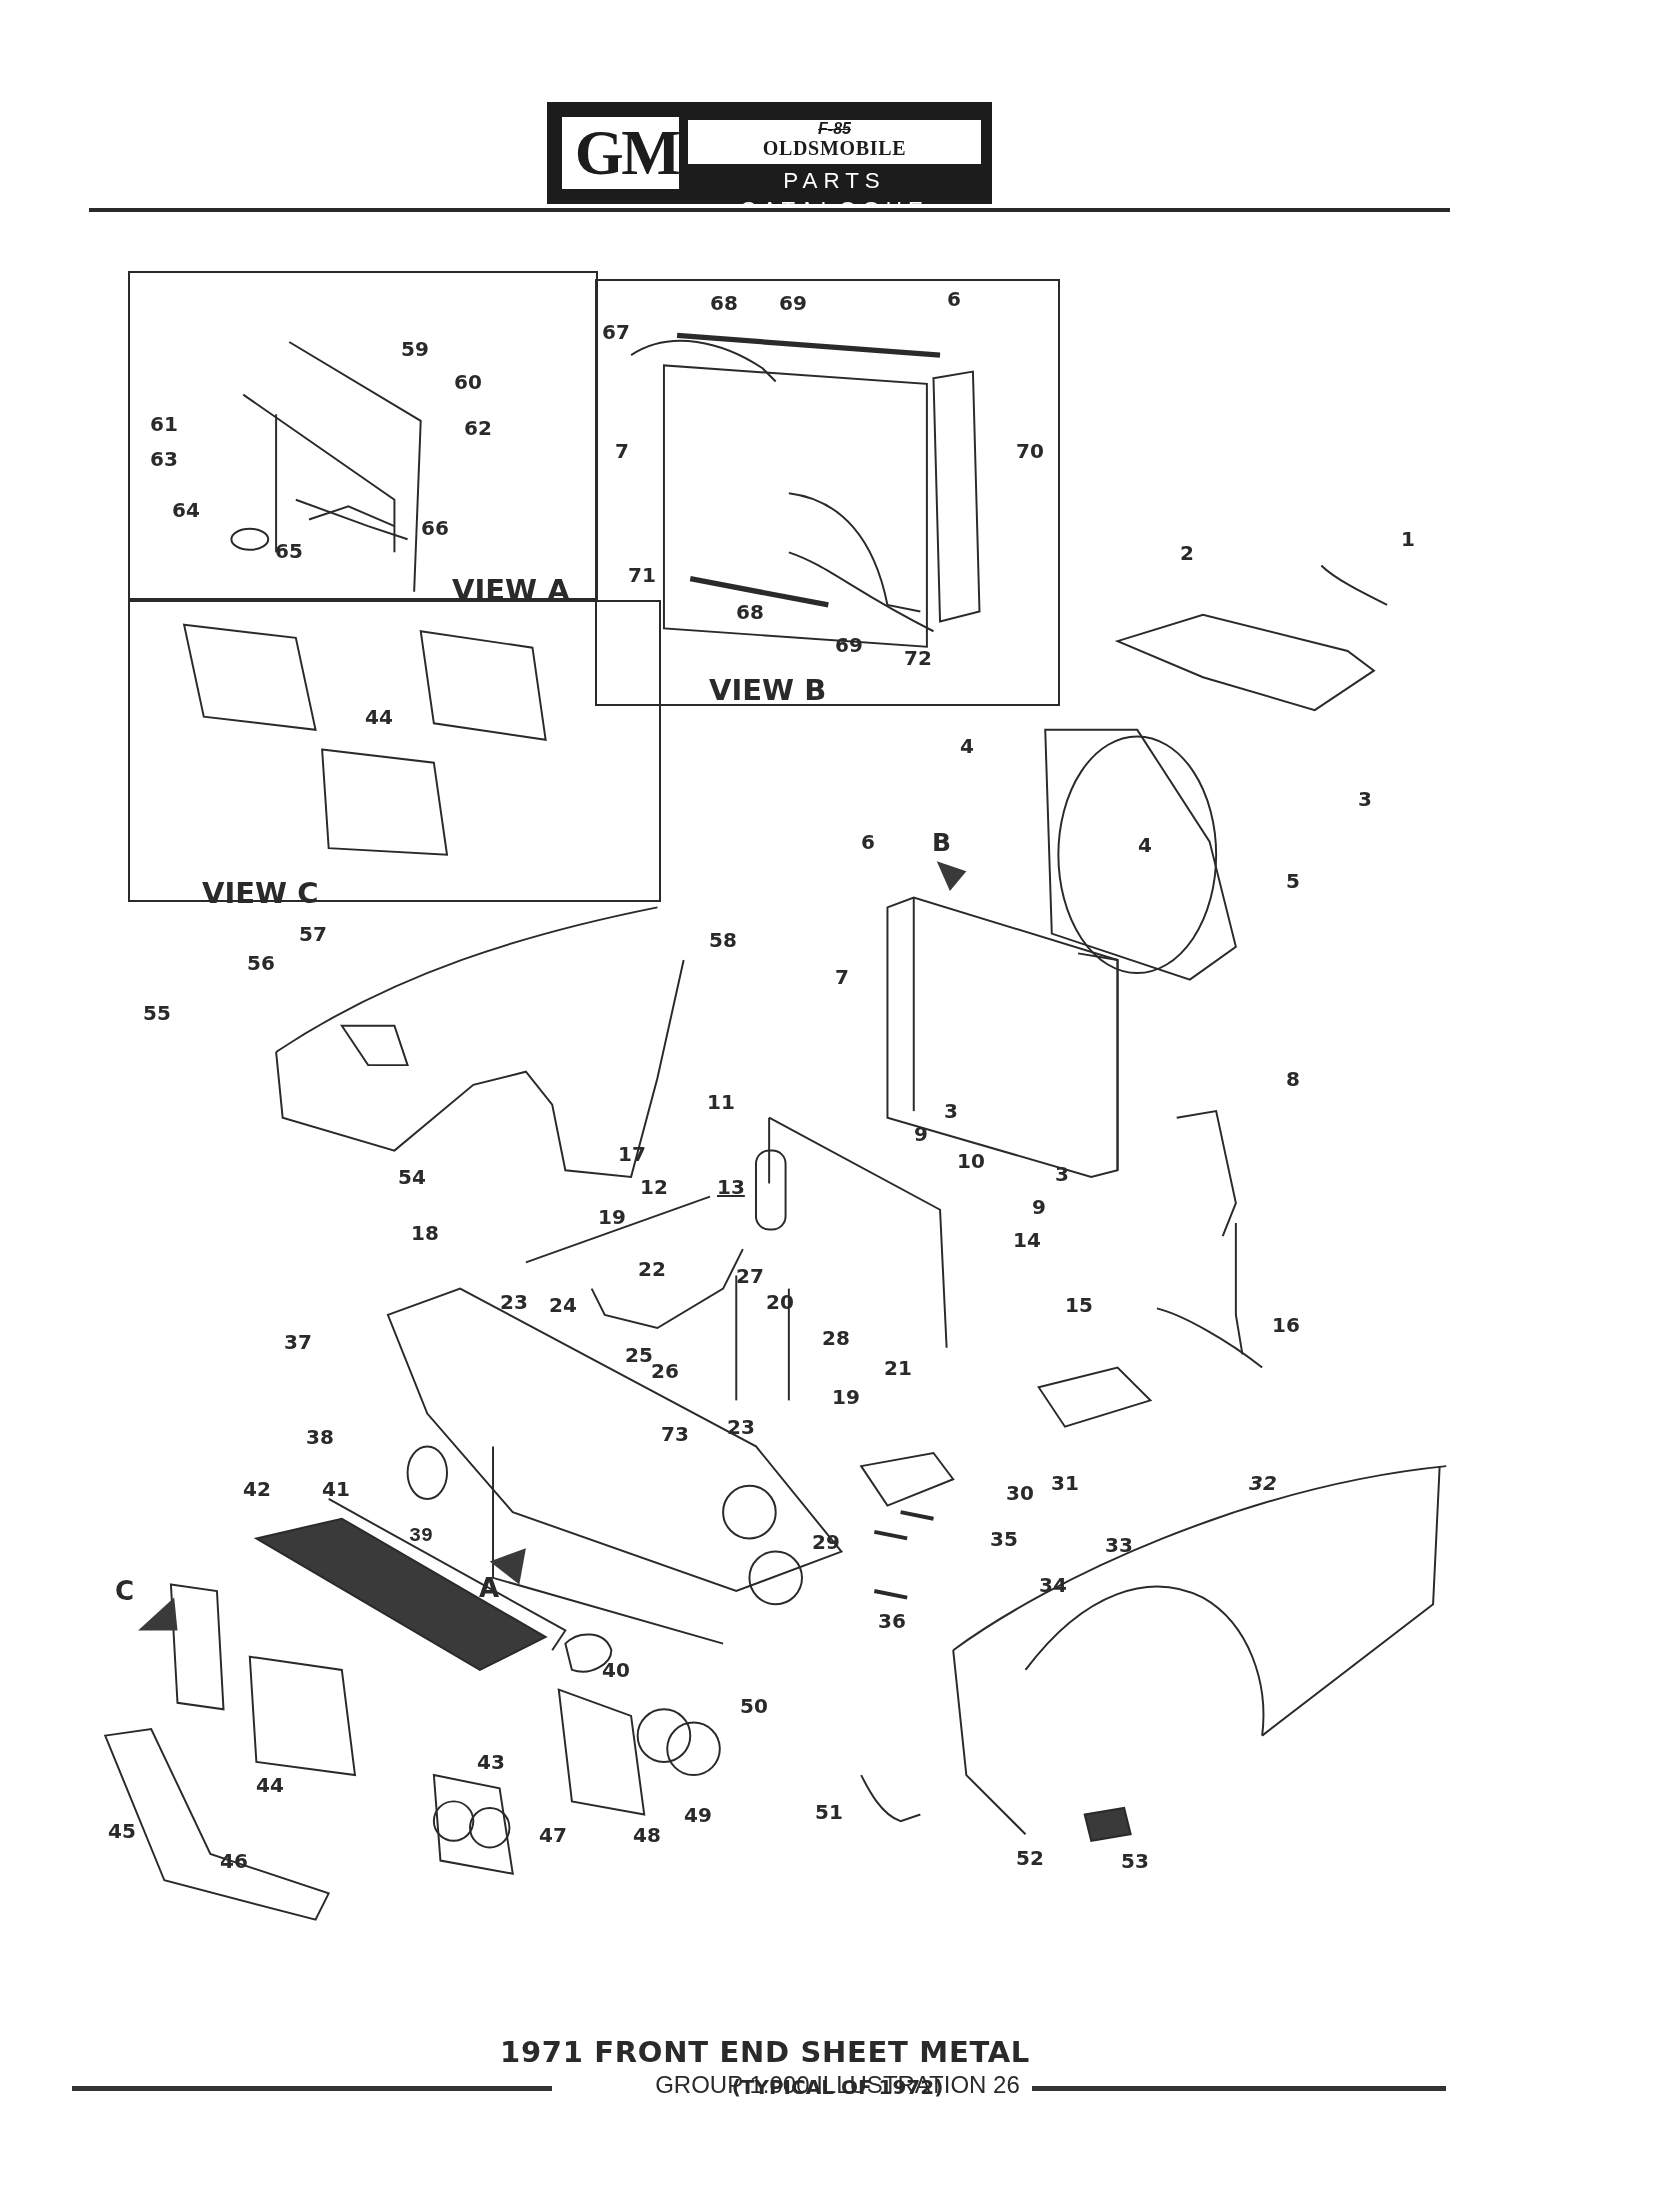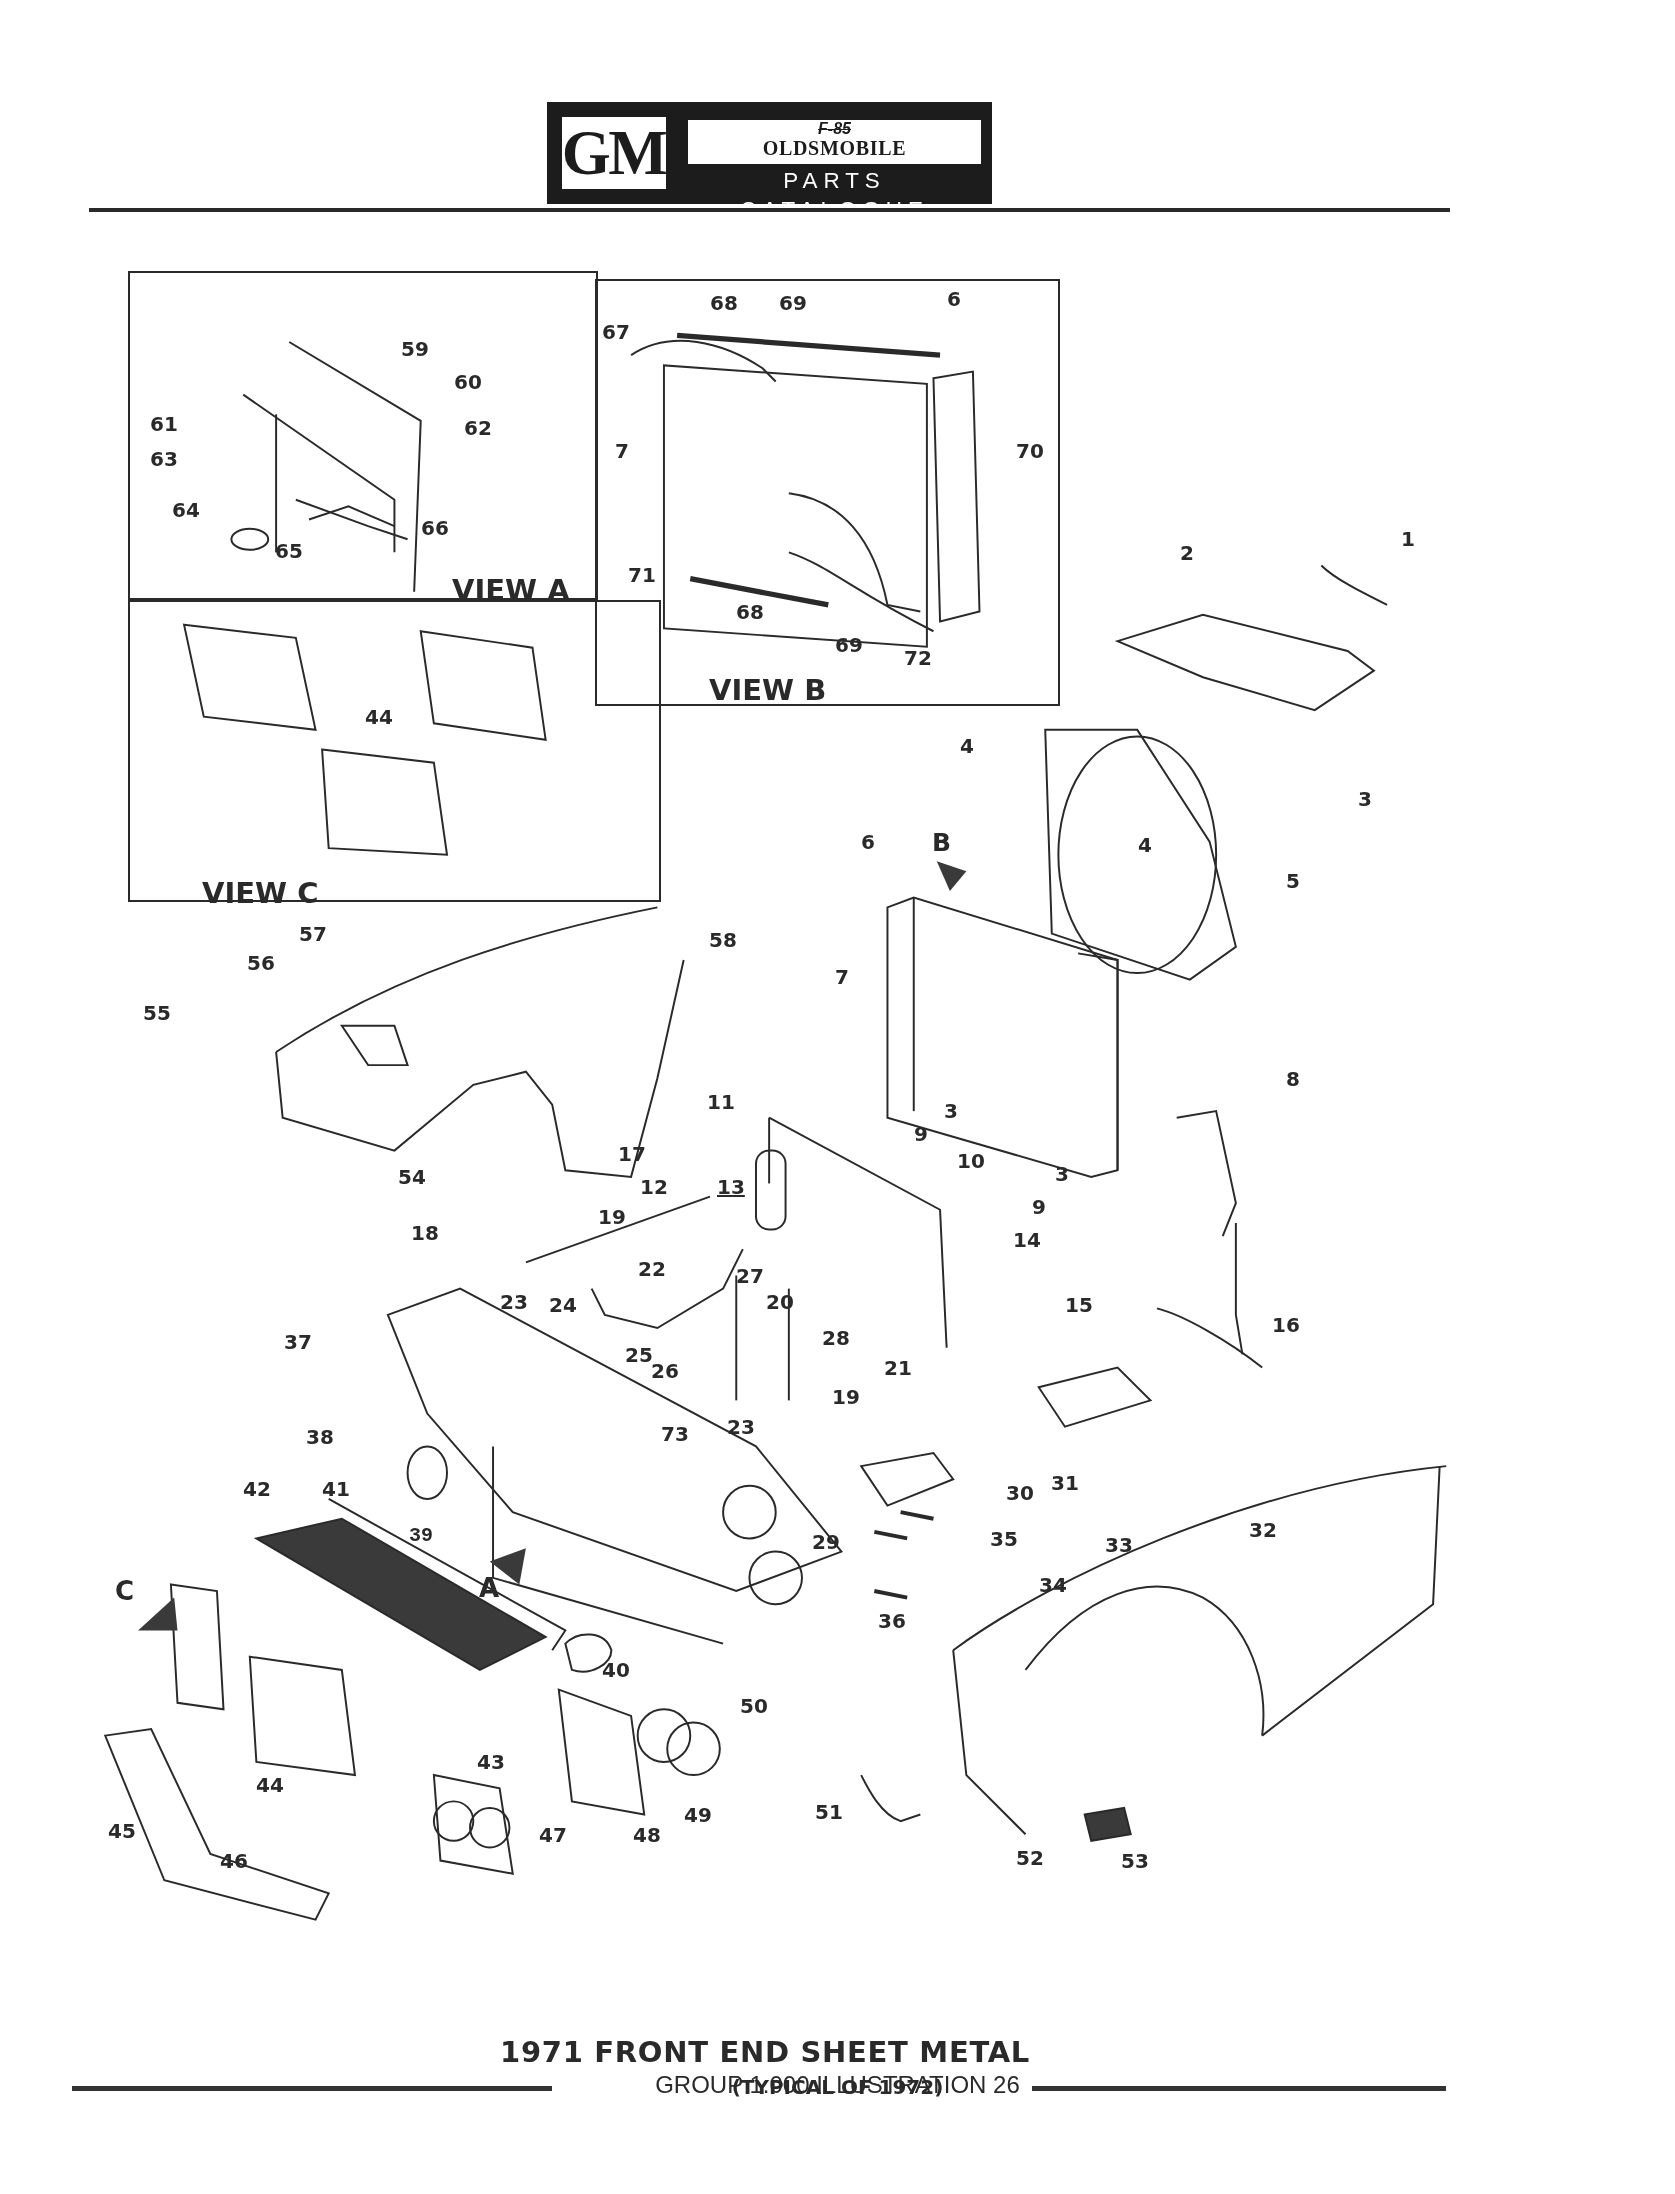--- a/index.html
+++ b/index.html
@@ -1,20 +1,20 @@
 <!DOCTYPE html>
 <html style="font-size:10.5px"><head>
 <meta charset="utf-8">
 <style>
   html,body{margin:0;padding:0;background:#fff;}
   body{width:1675px;height:2194px;position:relative;overflow:hidden;font-family:"Liberation Sans",sans-serif;color:#222;}
   .abs{position:absolute;}
   
   #logo{left:547px;top:102px;width:445px;height:102px;background:#1c1c1c;}
-  #logo .gm{position:absolute;left:14.5px;top:14.5px;width:104px;height:72px;background:#fff;color:#1c1c1c;font-family:"Liberation Serif",serif;font-weight:bold;font-size:63px;line-height:72px;text-align:center;letter-spacing:-2.6px;}
+  #logo .gm{position:absolute;left:14.5px;top:14.5px;width:104px;height:72px;background:#fff;color:#1c1c1c;font-family:"Liberation Serif",serif;font-weight:bold;font-size:63px;line-height:72px;text-align:center;letter-spacing:-2.6px;padding-left:13px;}
   #logo .brand{position:absolute;left:141px;top:18.4px;width:293px;height:44px;background:#fff;text-align:center;}
   #logo .f85{font-family:"Liberation Sans",sans-serif;font-style:italic;font-weight:bold;font-size:16px;line-height:17px;color:#1c1c1c;text-decoration:line-through;}
   #logo .olds{font-family:"Liberation Serif",serif;font-weight:bold;font-size:20px;line-height:22.4px;color:#1c1c1c;letter-spacing:0.7px;}
   #logo .pc{position:absolute;left:141px;top:64px;width:293px;text-align:center;color:#fff;font-family:"Liberation Sans",sans-serif;font-size:22.4px;letter-spacing:6px;line-height:29px;}
   #header-rule{left:89px;top:208px;width:1361px;height:4px;background:#2a2a2a;}
 
   
   .frame{position:absolute;border:2.6px solid #2a2a2a;box-sizing:border-box;}
   #viewA-frame{left:128px;top:271px;width:470px;height:329px;}
   #viewB-frame{left:595px;top:279px;width:465px;height:427px;}
@@ -201,21 +201,21 @@
 <div class="callout" style="left:500px;top:1292px;">23</div>
 <div class="callout" style="left:727px;top:1417px;">23</div>
 <div class="callout" style="left:549px;top:1295px;">24</div>
 <div class="callout" style="left:625px;top:1345px;">25</div>
 <div class="callout" style="left:651px;top:1361px;">26</div>
 <div class="callout" style="left:736px;top:1266px;">27</div>
 <div class="callout" style="left:822px;top:1328px;">28</div>
 <div class="callout" style="left:812px;top:1532px;">29</div>
 <div class="callout" style="left:1006px;top:1483px;">30</div>
 <div class="callout" style="left:1051px;top:1473px;">31</div>
-<div class="callout" style="left:1249px;top:1520px;">32</div>
+<div class="callout" style="left:1249px;top:1473px;font-style:italic;">32</div>
 <div class="callout" style="left:1105px;top:1535px;">33</div>
 <div class="callout" style="left:1039px;top:1575px;">34</div>
 <div class="callout" style="left:990px;top:1529px;">35</div>
 <div class="callout" style="left:878px;top:1611px;">36</div>
 <div class="callout" style="left:284px;top:1332px;">37</div>
 <div class="callout" style="left:306px;top:1427px;">38</div>
 <div class="callout" style="left:409px;top:1526px;font-family:Liberation Mono, monospace;">39</div>
 <div class="callout" style="left:602px;top:1660px;">40</div>
 <div class="callout" style="left:322px;top:1479px;">41</div>
 <div class="callout" style="left:243px;top:1479px;">42</div>

